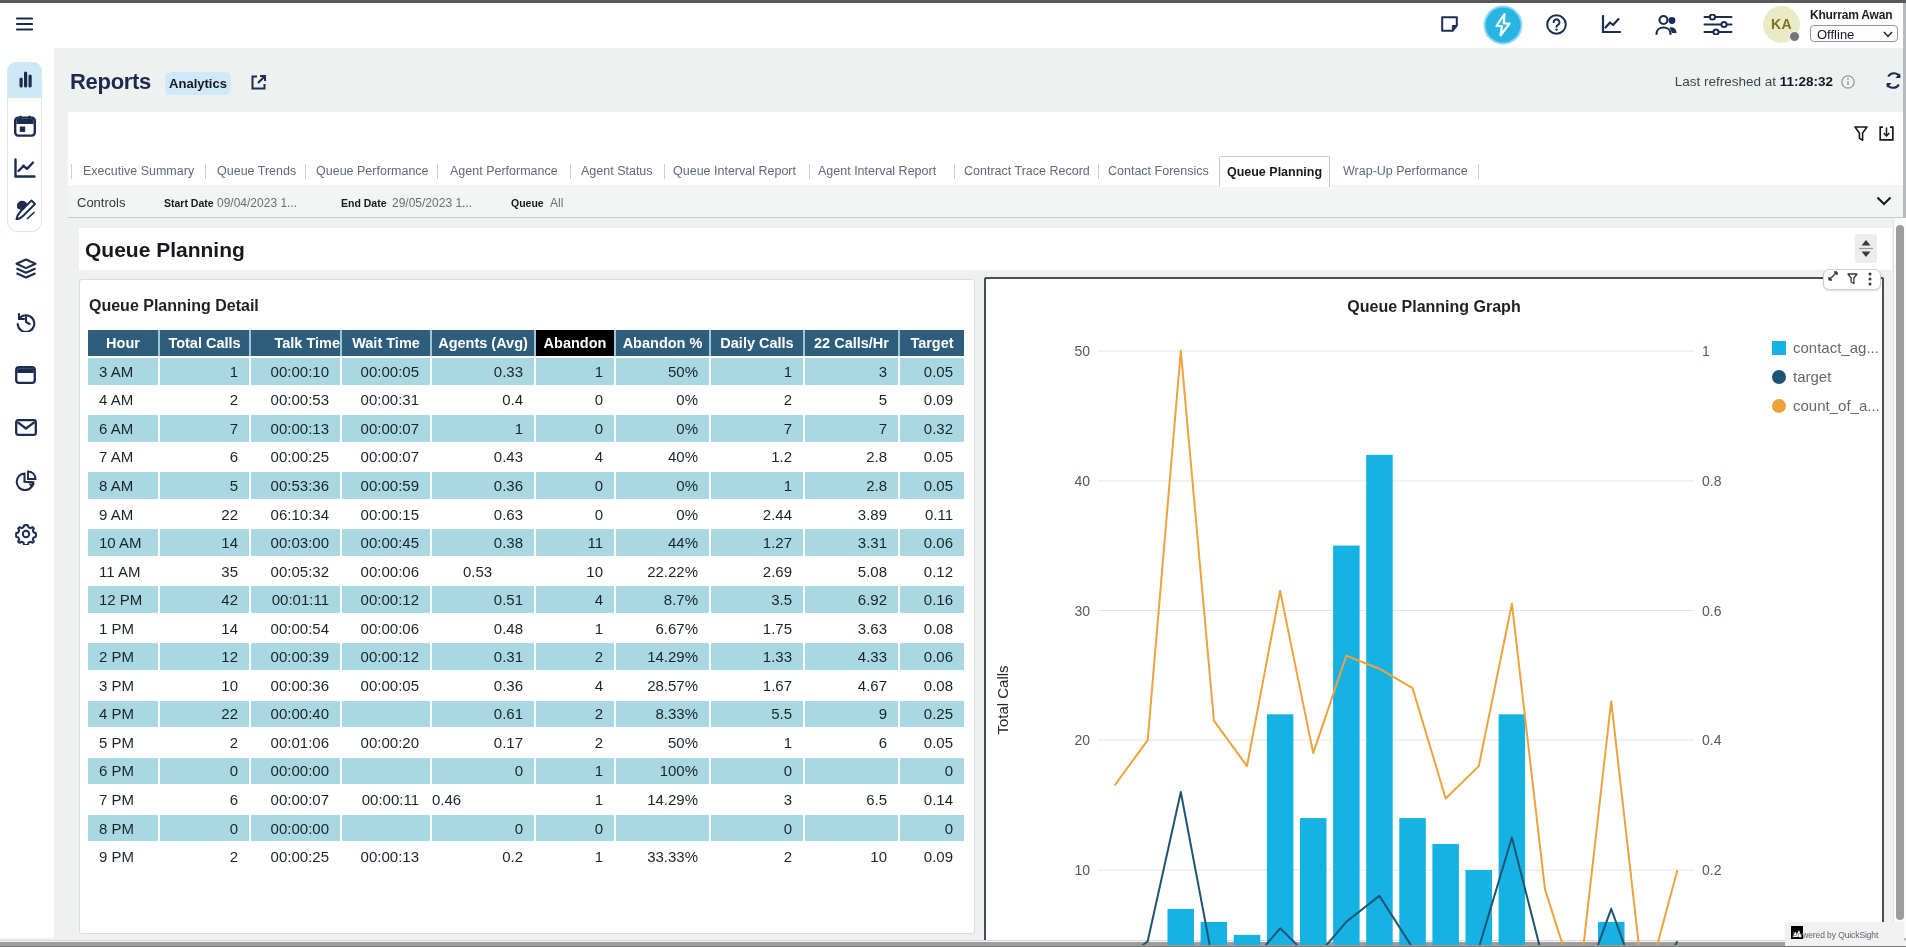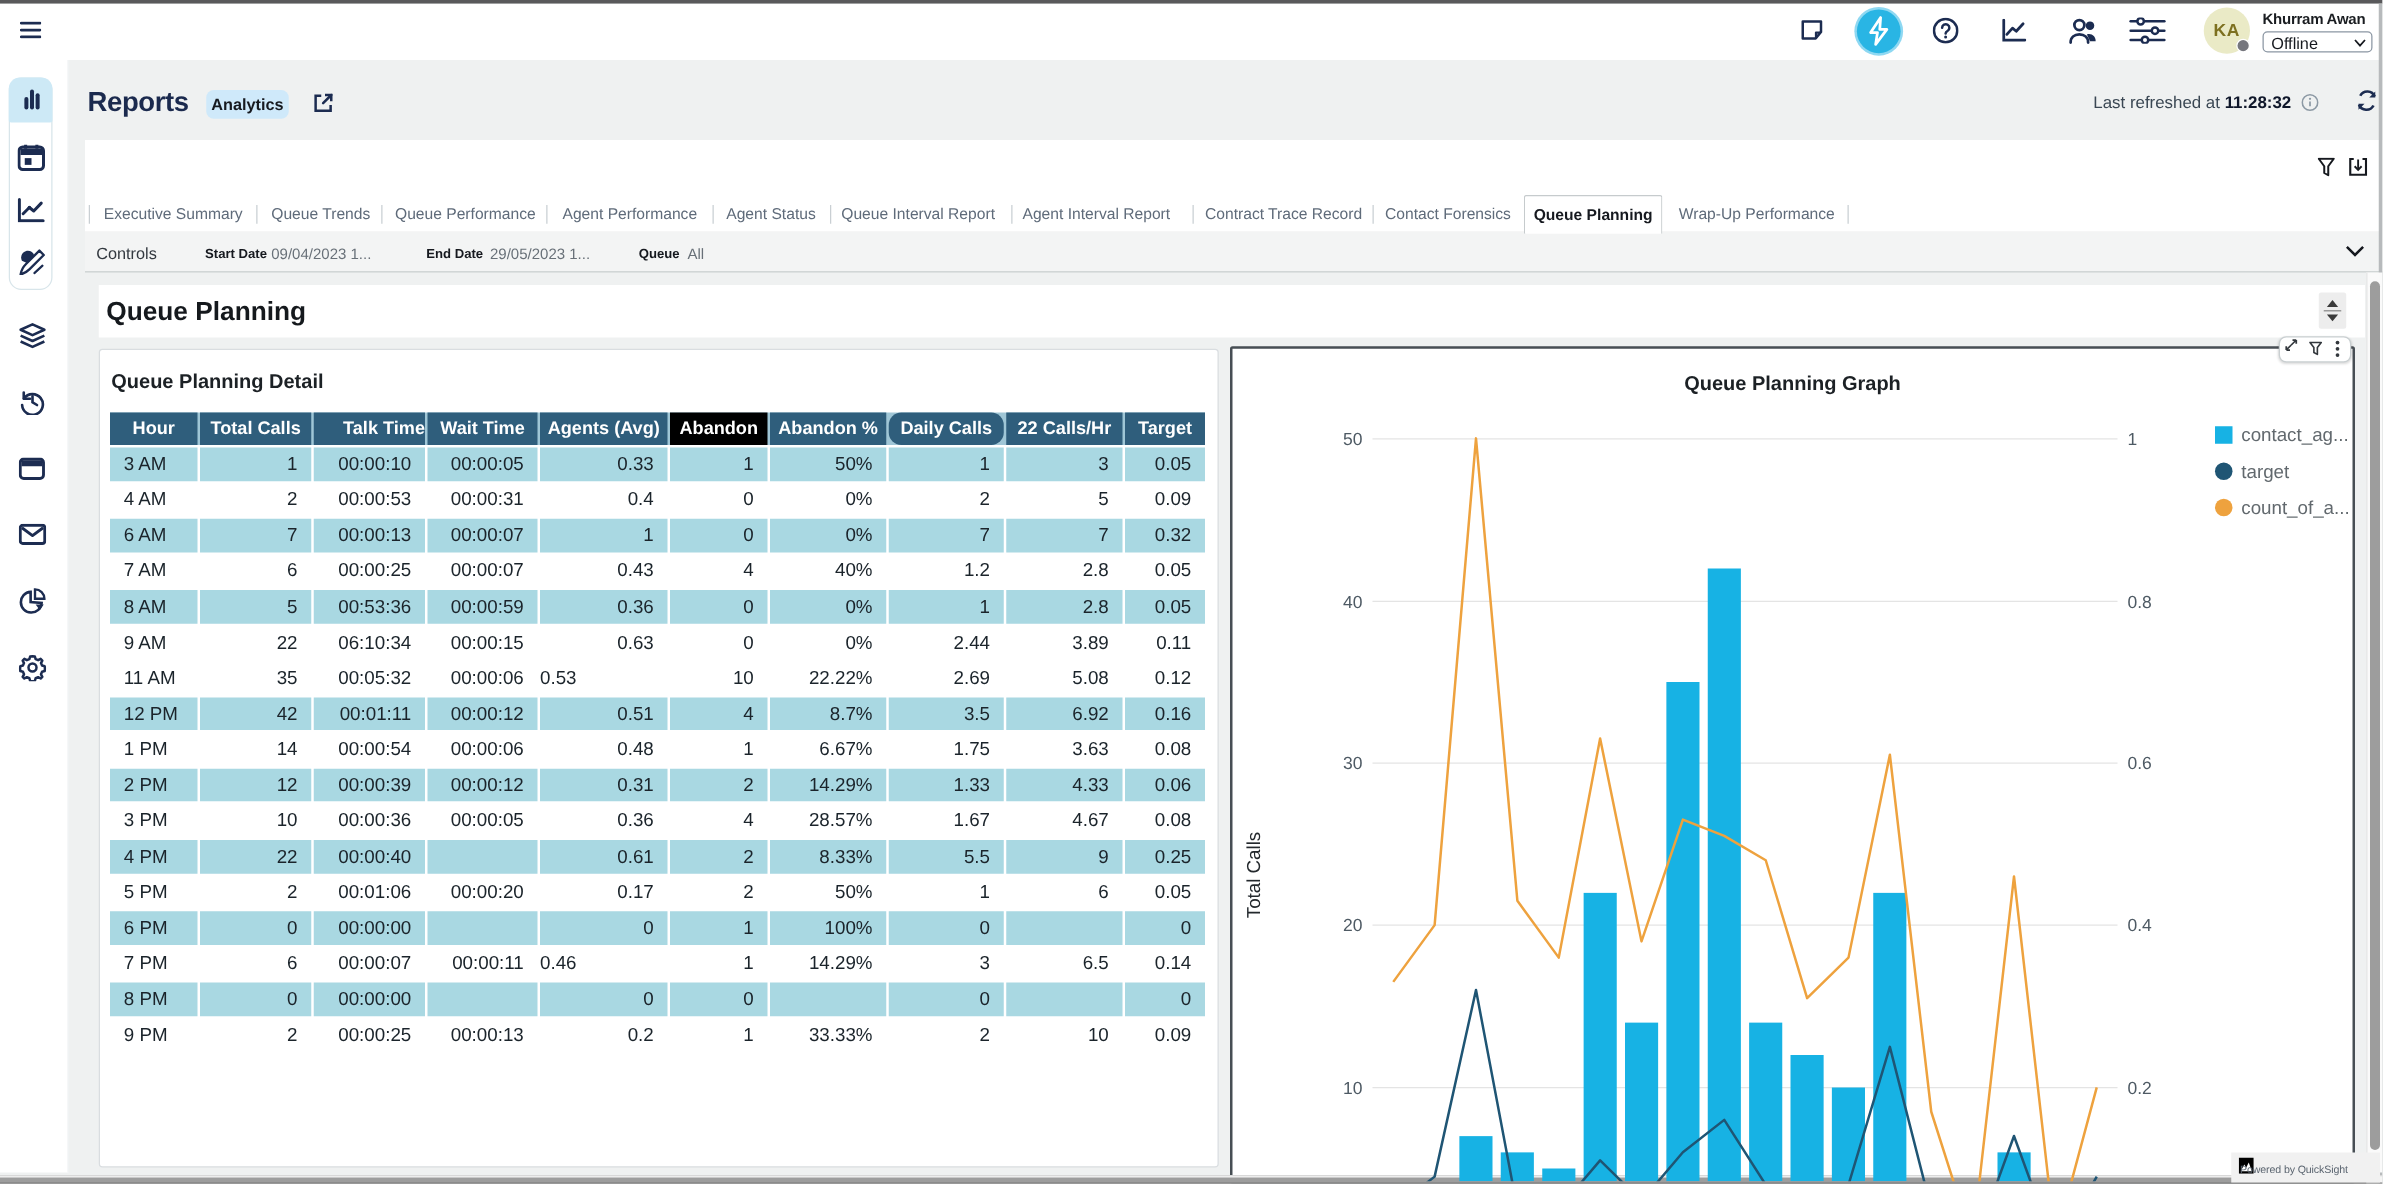--- a/index.html
+++ b/index.html
@@ -224,21 +224,21 @@
     <table class="abs" style="left:86px;top:328px;border-collapse:separate;border-spacing:2px;">
 <tbody>
         <tr>
 <th style="width:70px;height:26px;background:#2f5e7c;color:#fff;font-size:14.5px;font-weight:bold;text-align:center;padding:0;">Hour</th>
 <th style="width:89px;height:26px;background:#2f5e7c;color:#fff;font-size:14.5px;font-weight:bold;text-align:center;padding:0;">Total Calls</th>
 <th style="width:89px;height:26px;background:#2f5e7c;color:#fff;font-size:14.5px;font-weight:bold;text-align:right;padding:0;">Talk Time</th>
 <th style="width:88px;height:26px;background:#2f5e7c;color:#fff;font-size:14.5px;font-weight:bold;text-align:center;padding:0;">Wait Time</th>
 <th style="width:102px;height:26px;background:#2f5e7c;color:#fff;font-size:14.5px;font-weight:bold;text-align:center;padding:0;">Agents (Avg)</th>
 <th style="width:78px;height:26px;background:#000000;color:#fff;font-size:14.5px;font-weight:bold;text-align:center;padding:0;">Abandon</th>
 <th style="width:93px;height:26px;background:#2f5e7c;color:#fff;font-size:14.5px;font-weight:bold;text-align:center;padding:0;">Abandon %</th>
-<th style="width:92px;height:26px;background:#2f5e7c;color:#fff;font-size:14.5px;font-weight:bold;text-align:center;padding:0;border-radius:10px;">Daily Calls</th>
+<th style="width:92px;height:26px;background:#2f5e7c;color:#fff;font-size:14.5px;font-weight:bold;text-align:center;padding:0;">Daily Calls</th>
 <th style="width:93px;height:26px;background:#2f5e7c;color:#fff;font-size:14.5px;font-weight:bold;text-align:center;padding:0;">22 Calls/Hr</th>
 <th style="width:64px;height:26px;background:#2f5e7c;color:#fff;font-size:14.5px;font-weight:bold;text-align:center;padding:0;">Target</th>
 </tr>
 <tr>
 <td style="width:70px;height:26.55px;background:#a9d8e2;font-size:15px;color:#1b242b;text-align:left;padding-left:11px;padding-top:0;padding-bottom:0;">3 AM</td>
 <td style="width:88px;height:26.55px;background:#a9d8e2;font-size:15px;color:#1b242b;text-align:right;padding-right:11px;padding-top:0;padding-bottom:0;">1</td>
 <td style="width:88px;height:26.55px;background:#a9d8e2;font-size:15px;color:#1b242b;text-align:right;padding-right:11px;padding-top:0;padding-bottom:0;">00:00:10</td>
 <td style="width:88px;height:26.55px;background:#a9d8e2;font-size:15px;color:#1b242b;text-align:right;padding-right:11px;padding-top:0;padding-bottom:0;">00:00:05</td>
 <td style="width:102px;height:26.55px;background:#a9d8e2;font-size:15px;color:#1b242b;text-align:right;padding-right:11px;padding-top:0;padding-bottom:0;">0.33</td>
 <td style="width:78px;height:26.55px;background:#a9d8e2;font-size:15px;color:#1b242b;text-align:right;padding-right:11px;padding-top:0;padding-bottom:0;">1</td>
@@ -301,25 +301,37 @@
 <td style="width:88px;height:26.55px;background:#ffffff;font-size:15px;color:#1b242b;text-align:right;padding-right:11px;padding-top:0;padding-bottom:0;">06:10:34</td>
 <td style="width:88px;height:26.55px;background:#ffffff;font-size:15px;color:#1b242b;text-align:right;padding-right:11px;padding-top:0;padding-bottom:0;">00:00:15</td>
 <td style="width:102px;height:26.55px;background:#ffffff;font-size:15px;color:#1b242b;text-align:right;padding-right:11px;padding-top:0;padding-bottom:0;">0.63</td>
 <td style="width:78px;height:26.55px;background:#ffffff;font-size:15px;color:#1b242b;text-align:right;padding-right:11px;padding-top:0;padding-bottom:0;">0</td>
 <td style="width:93px;height:26.55px;background:#ffffff;font-size:15px;color:#1b242b;text-align:right;padding-right:11px;padding-top:0;padding-bottom:0;">0%</td>
 <td style="width:92px;height:26.55px;background:#ffffff;font-size:15px;color:#1b242b;text-align:right;padding-right:11px;padding-top:0;padding-bottom:0;">2.44</td>
 <td style="width:93px;height:26.55px;background:#ffffff;font-size:15px;color:#1b242b;text-align:right;padding-right:11px;padding-top:0;padding-bottom:0;">3.89</td>
 <td style="width:64px;height:26.55px;background:#ffffff;font-size:15px;color:#1b242b;text-align:right;padding-right:11px;padding-top:0;padding-bottom:0;">0.11</td>
 </tr>
 <tr>
+<td style="width:70px;height:26.55px;background:#a9d8e2;font-size:15px;color:#1b242b;text-align:left;padding-left:11px;padding-top:0;padding-bottom:0;">10 AM</td>
+<td style="width:88px;height:26.55px;background:#a9d8e2;font-size:15px;color:#1b242b;text-align:right;padding-right:11px;padding-top:0;padding-bottom:0;">14</td>
+<td style="width:88px;height:26.55px;background:#a9d8e2;font-size:15px;color:#1b242b;text-align:right;padding-right:11px;padding-top:0;padding-bottom:0;">00:03:00</td>
+<td style="width:88px;height:26.55px;background:#a9d8e2;font-size:15px;color:#1b242b;text-align:right;padding-right:11px;padding-top:0;padding-bottom:0;">00:00:45</td>
+<td style="width:102px;height:26.55px;background:#a9d8e2;font-size:15px;color:#1b242b;text-align:right;padding-right:11px;padding-top:0;padding-bottom:0;">0.38</td>
+<td style="width:78px;height:26.55px;background:#a9d8e2;font-size:15px;color:#1b242b;text-align:right;padding-right:11px;padding-top:0;padding-bottom:0;">11</td>
+<td style="width:93px;height:26.55px;background:#a9d8e2;font-size:15px;color:#1b242b;text-align:right;padding-right:11px;padding-top:0;padding-bottom:0;">44%</td>
+<td style="width:92px;height:26.55px;background:#a9d8e2;font-size:15px;color:#1b242b;text-align:right;padding-right:11px;padding-top:0;padding-bottom:0;">1.27</td>
+<td style="width:93px;height:26.55px;background:#a9d8e2;font-size:15px;color:#1b242b;text-align:right;padding-right:11px;padding-top:0;padding-bottom:0;">3.31</td>
+<td style="width:64px;height:26.55px;background:#a9d8e2;font-size:15px;color:#1b242b;text-align:right;padding-right:11px;padding-top:0;padding-bottom:0;">0.06</td>
+</tr>
+<tr>
 <td style="width:70px;height:26.55px;background:#ffffff;font-size:15px;color:#1b242b;text-align:left;padding-left:11px;padding-top:0;padding-bottom:0;">11 AM</td>
 <td style="width:88px;height:26.55px;background:#ffffff;font-size:15px;color:#1b242b;text-align:right;padding-right:11px;padding-top:0;padding-bottom:0;">35</td>
 <td style="width:88px;height:26.55px;background:#ffffff;font-size:15px;color:#1b242b;text-align:right;padding-right:11px;padding-top:0;padding-bottom:0;">00:05:32</td>
 <td style="width:88px;height:26.55px;background:#ffffff;font-size:15px;color:#1b242b;text-align:right;padding-right:11px;padding-top:0;padding-bottom:0;">00:00:06</td>
-<td style="width:102px;height:26.55px;background:#ffffff;font-size:15px;color:#1b242b;text-align:left;padding-right:11px;padding-top:0;padding-bottom:0;">0.53</td>
+<td style="width:102px;height:26.55px;background:#ffffff;font-size:15px;color:#1b242b;text-align:center;padding-right:11px;padding-top:0;padding-bottom:0;">0.53</td>
 <td style="width:78px;height:26.55px;background:#ffffff;font-size:15px;color:#1b242b;text-align:right;padding-right:11px;padding-top:0;padding-bottom:0;">10</td>
 <td style="width:93px;height:26.55px;background:#ffffff;font-size:15px;color:#1b242b;text-align:right;padding-right:11px;padding-top:0;padding-bottom:0;">22.22%</td>
 <td style="width:92px;height:26.55px;background:#ffffff;font-size:15px;color:#1b242b;text-align:right;padding-right:11px;padding-top:0;padding-bottom:0;">2.69</td>
 <td style="width:93px;height:26.55px;background:#ffffff;font-size:15px;color:#1b242b;text-align:right;padding-right:11px;padding-top:0;padding-bottom:0;">5.08</td>
 <td style="width:64px;height:26.55px;background:#ffffff;font-size:15px;color:#1b242b;text-align:right;padding-right:11px;padding-top:0;padding-bottom:0;">0.12</td>
 </tr>
 <tr>
 <td style="width:70px;height:26.55px;background:#a9d8e2;font-size:15px;color:#1b242b;text-align:left;padding-left:11px;padding-top:0;padding-bottom:0;">12 PM</td>
 <td style="width:88px;height:26.55px;background:#a9d8e2;font-size:15px;color:#1b242b;text-align:right;padding-right:11px;padding-top:0;padding-bottom:0;">42</td>
 <td style="width:88px;height:26.55px;background:#a9d8e2;font-size:15px;color:#1b242b;text-align:right;padding-right:11px;padding-top:0;padding-bottom:0;">00:01:11</td>

